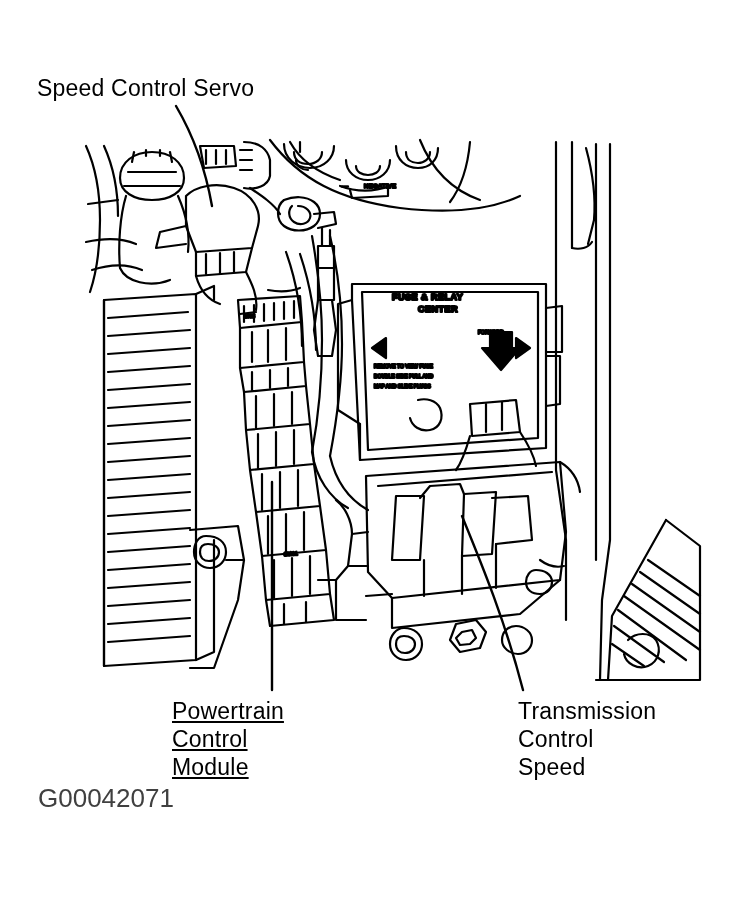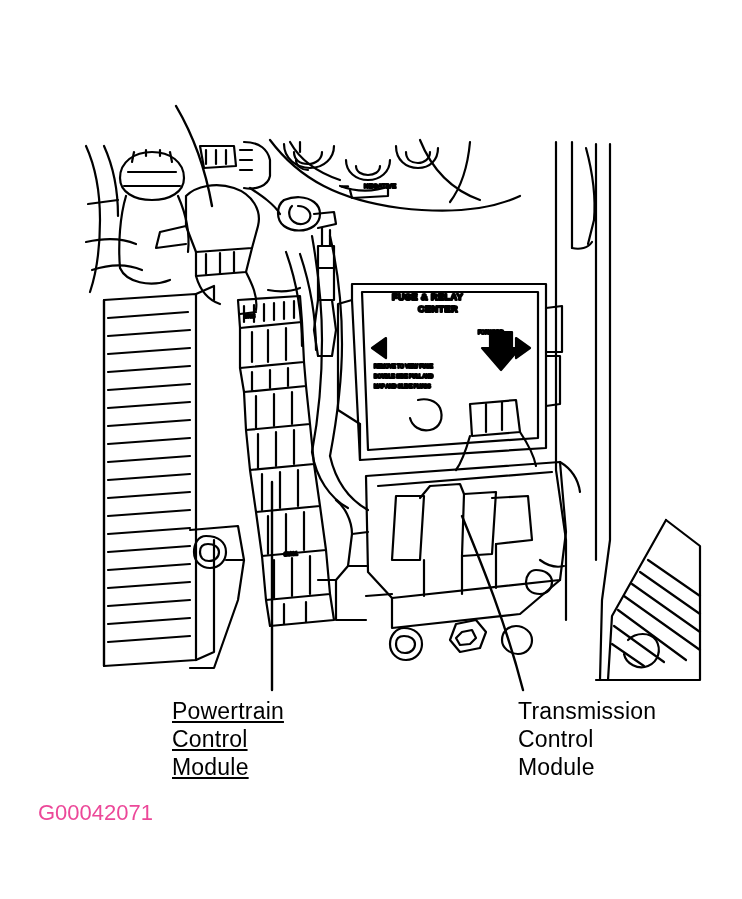--- a/index.html
+++ b/index.html
@@ -25,23 +25,23 @@
     line-height: 28px;
     white-space: pre;
     letter-spacing: 0.2px;
   }
   #label-speed-control-servo { left: 37px; top: 74px; }
   #label-powertrain-control-module { left: 172px; top: 697px; text-decoration: underline; }
   #label-transmission-control-module { left: 518px; top: 697px; }
   #figure-id {
     position: absolute;
     left: 38px;
-    top: 800px;
-    font-size: 22px;
-    color: #ec4899;
+    top: 783px;
+    font-size: 26px;
+    color: #404040;
     white-space: pre;
     font-family: "Liberation Sans", sans-serif;
   }
   #drawing {
     position: absolute;
     left: 0;
     top: 0;
     width: 742px;
     height: 899px;
   }
@@ -312,24 +312,25 @@
       <text class="cap-tiny" x="374" y="368">REMOVE TO VIEW FUSE</text>
       <text class="cap-tiny" x="374" y="378">DOUBLE SIDE PULL AND</text>
       <text class="cap-tiny" x="374" y="388">MAP AND SLIDE PLUGS</text>
       <text class="cap-small" x="364" y="188">NEGATIVE</text>
       <text class="cap-small" x="342" y="188">—</text>
       <text class="cap-tiny" x="284" y="556" transform="rotate(-4 284 556)">32201</text>
       <text class="cap-tiny" x="244" y="318">1003</text>
     </g>
   </svg>
 
+  <div class="label" id="label-speed-control-servo">Speed Control Servo</div>
 
   <div class="label" id="label-powertrain-control-module">Powertrain
 Control
 Module</div>
 
   <div class="label" id="label-transmission-control-module">Transmission
 Control
-Module</div>
+Speed</div>
 
   <div id="figure-id">G00042071</div>
 
 </div>
 
 </body></html>

